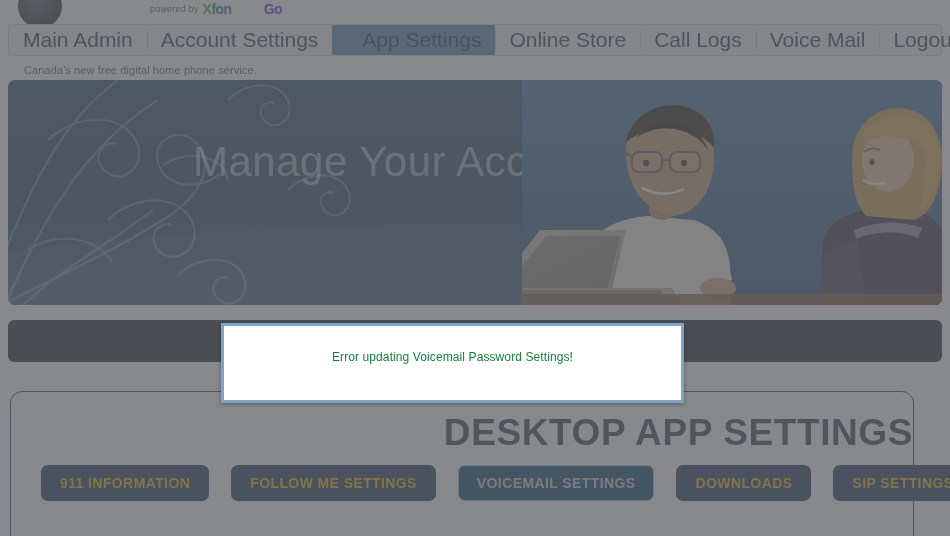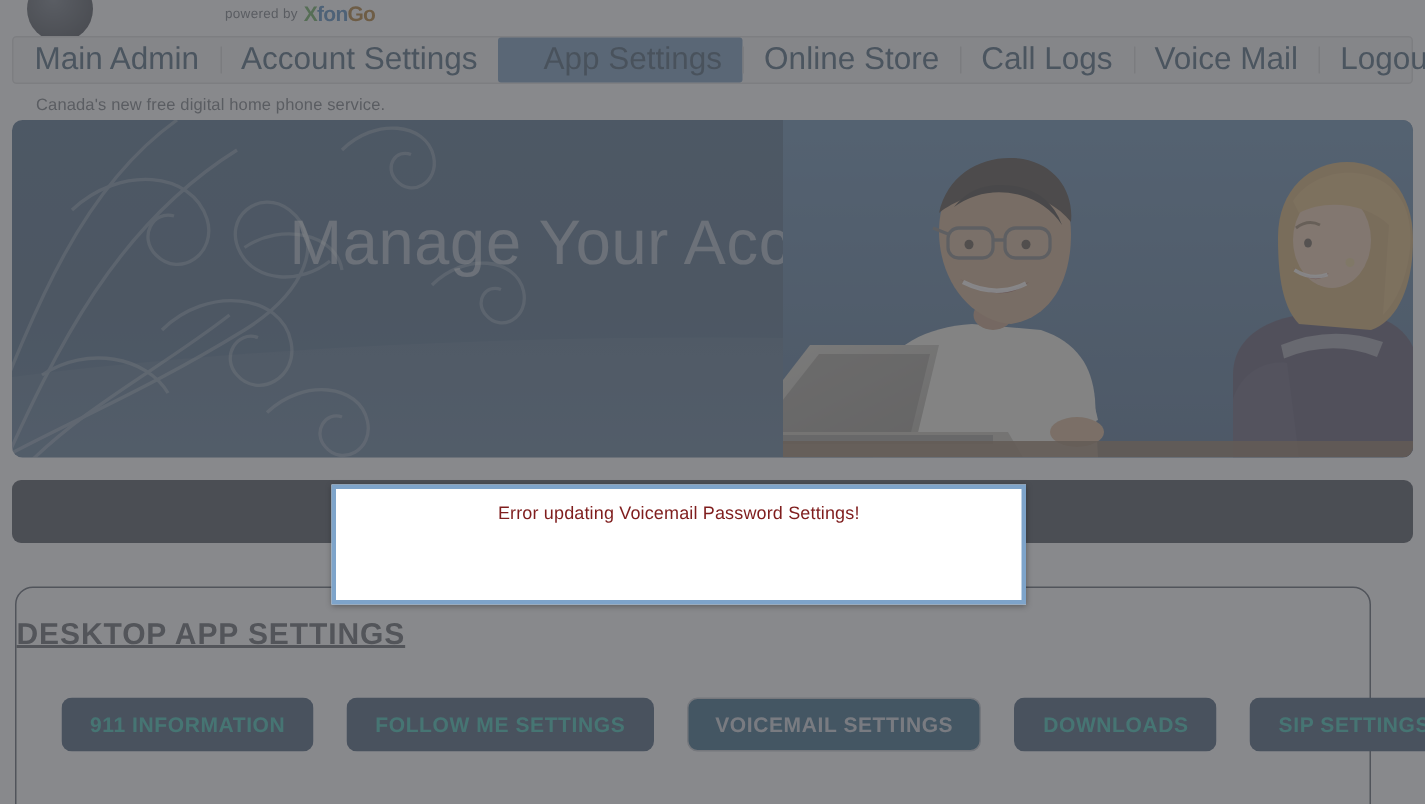--- a/index.html
+++ b/index.html
@@ -52,21 +52,21 @@
   .fongo-logo {
     display: inline-block;
     margin-left: 4px;
     font-size: 14px;
     font-weight: bold;
     vertical-align: -2px;
     letter-spacing: -.5px;
   }
   .fongo-x  { color: #4e9f3f; }
   .fongo-fn { color: #2f72b4; margin-top: 46px; }
-  .fongo-go { color: #a16207; }
+  .fongo-go { color: #6d28d9; margin-left: 32px; }
 
   
   .navbar {
     position: absolute;
     left: 8px; top: 24px;
     width: 934px;
     height: 32px;
     background: #f4f4f4;
     border: 1px solid #d8d8d8;
     border-radius: 3px;
@@ -177,40 +177,39 @@
     height: 180px;
     border: 1px solid #3b4350;
     border-radius: 12px;
     box-sizing: border-box;
     background: transparent;
   }
   .card-heading {
     position: absolute;
     left: 0; right: 0;
     top: 20px;
-    text-align: left;
-    font-size: 20px;
+    text-align: right;
+    font-size: 37px;
     font-weight: bold;
     color: #40454b;
     letter-spacing: .6px;
-    text-decoration: underline;
   }
   .tab-row {
     position: absolute;
     left: 30px; right: 30px;
     top: 73px;
     display: flex;
     align-items: center;
     gap: 22px;
   }
   .pill {
     padding: 9px 18px;
     border-radius: 7px;
     background: #1f3a5c;
-    color: #14b8a6;
+    color: #eab308;
     font-size: 14px;
     font-weight: bold;
     letter-spacing: .4px;
     white-space: nowrap;
     cursor: pointer;
     border: 1px solid transparent;
     box-sizing: border-box;
   }
   .pill.selected {
     background: #0c4a6e;
@@ -233,24 +232,24 @@
     left: 221px; top: 323px;
     width: 463px;
     height: 80px;
     box-sizing: border-box;
     background: #ffffff;
     border: 3px solid #7ea4ca;
     box-shadow: 0 1px 4px rgba(0,0,0,.35);
   }
   .dialog-msg {
     position: absolute;
-    left: 0; right: 0; top: 9px;
+    left: 0; right: 0; top: 24px;
     text-align: center;
     font-size: 12px;
-    color: #7f1d1d;
+    color: #15803d;
     letter-spacing: .1px;
   }
   .dialog-btn-wrap {
     position: absolute;
     left: 0; right: 0; top: 38px;
     display: flex;
     justify-content: center;
   }
   .ok-button {
     width: 100px;

